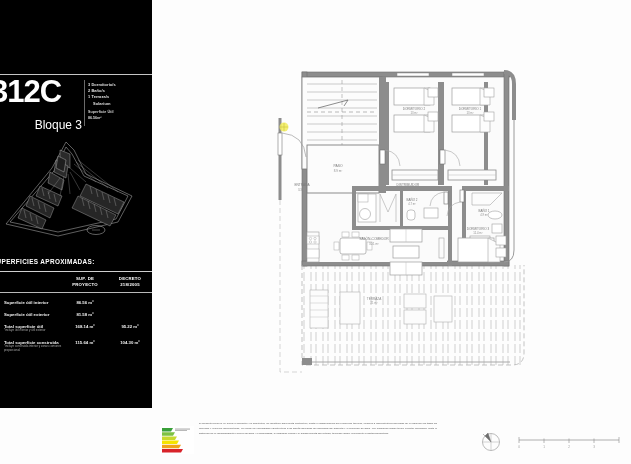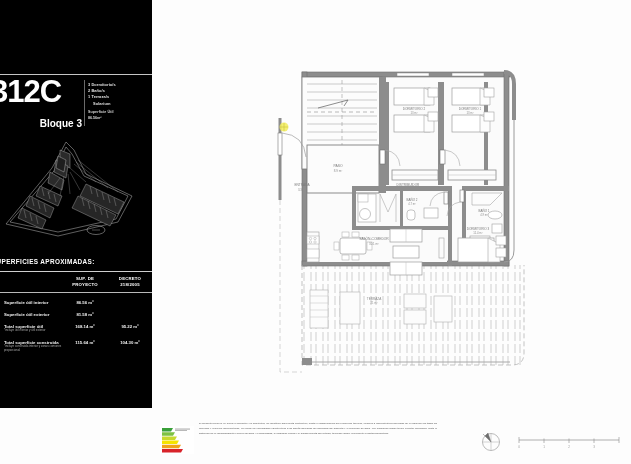--- a/index.html
+++ b/index.html
@@ -3,21 +3,21 @@
 <meta charset="utf-8">
 <style>
   html,body{margin:0;padding:0;background:#ffffff;}
   body{width:631px;height:464px;overflow:hidden;font-family:"Liberation Sans",sans-serif;}
   #page{position:relative;width:631px;height:464px;background:#fdfdfd;overflow:hidden;}
 
   
   #blackPanel{position:absolute;left:0;top:0;width:152px;height:408px;background:#000;color:#fff;}
   #panelRuleTop{position:absolute;left:0;top:74px;width:152px;height:1px;background:#e8e8e8;opacity:.85;}
   #unitCode{position:absolute;left:-9px;top:76px;font-size:31px;font-weight:700;letter-spacing:-1px;line-height:1;color:#fff;}
-  #bloque{position:absolute;right:70px;top:118px;font-size:10px;font-weight:700;color:#fff;}
+  #bloque{position:absolute;right:70px;top:118px;font-size:12px;font-weight:400;color:#fff;}
   #vdiv{position:absolute;left:84px;top:80px;width:1px;height:46px;background:#6a6a6a;}
 
   #roomsList{position:absolute;left:88px;top:82px;font-size:3.9px;line-height:1.58;color:#e2e2e2;font-weight:700;letter-spacing:.1px;}
   #roomsList div{white-space:nowrap;}
   #roomsList .ind{padding-left:5px;}
   #supBox{position:absolute;left:88px;top:110px;font-size:3.6px;line-height:1.6;color:#d8d8d8;font-weight:700;}
   #supBox .lbl{letter-spacing:.1px;}
 
   
   #siteArt{position:absolute;left:0;top:138px;width:152px;height:112px;}

